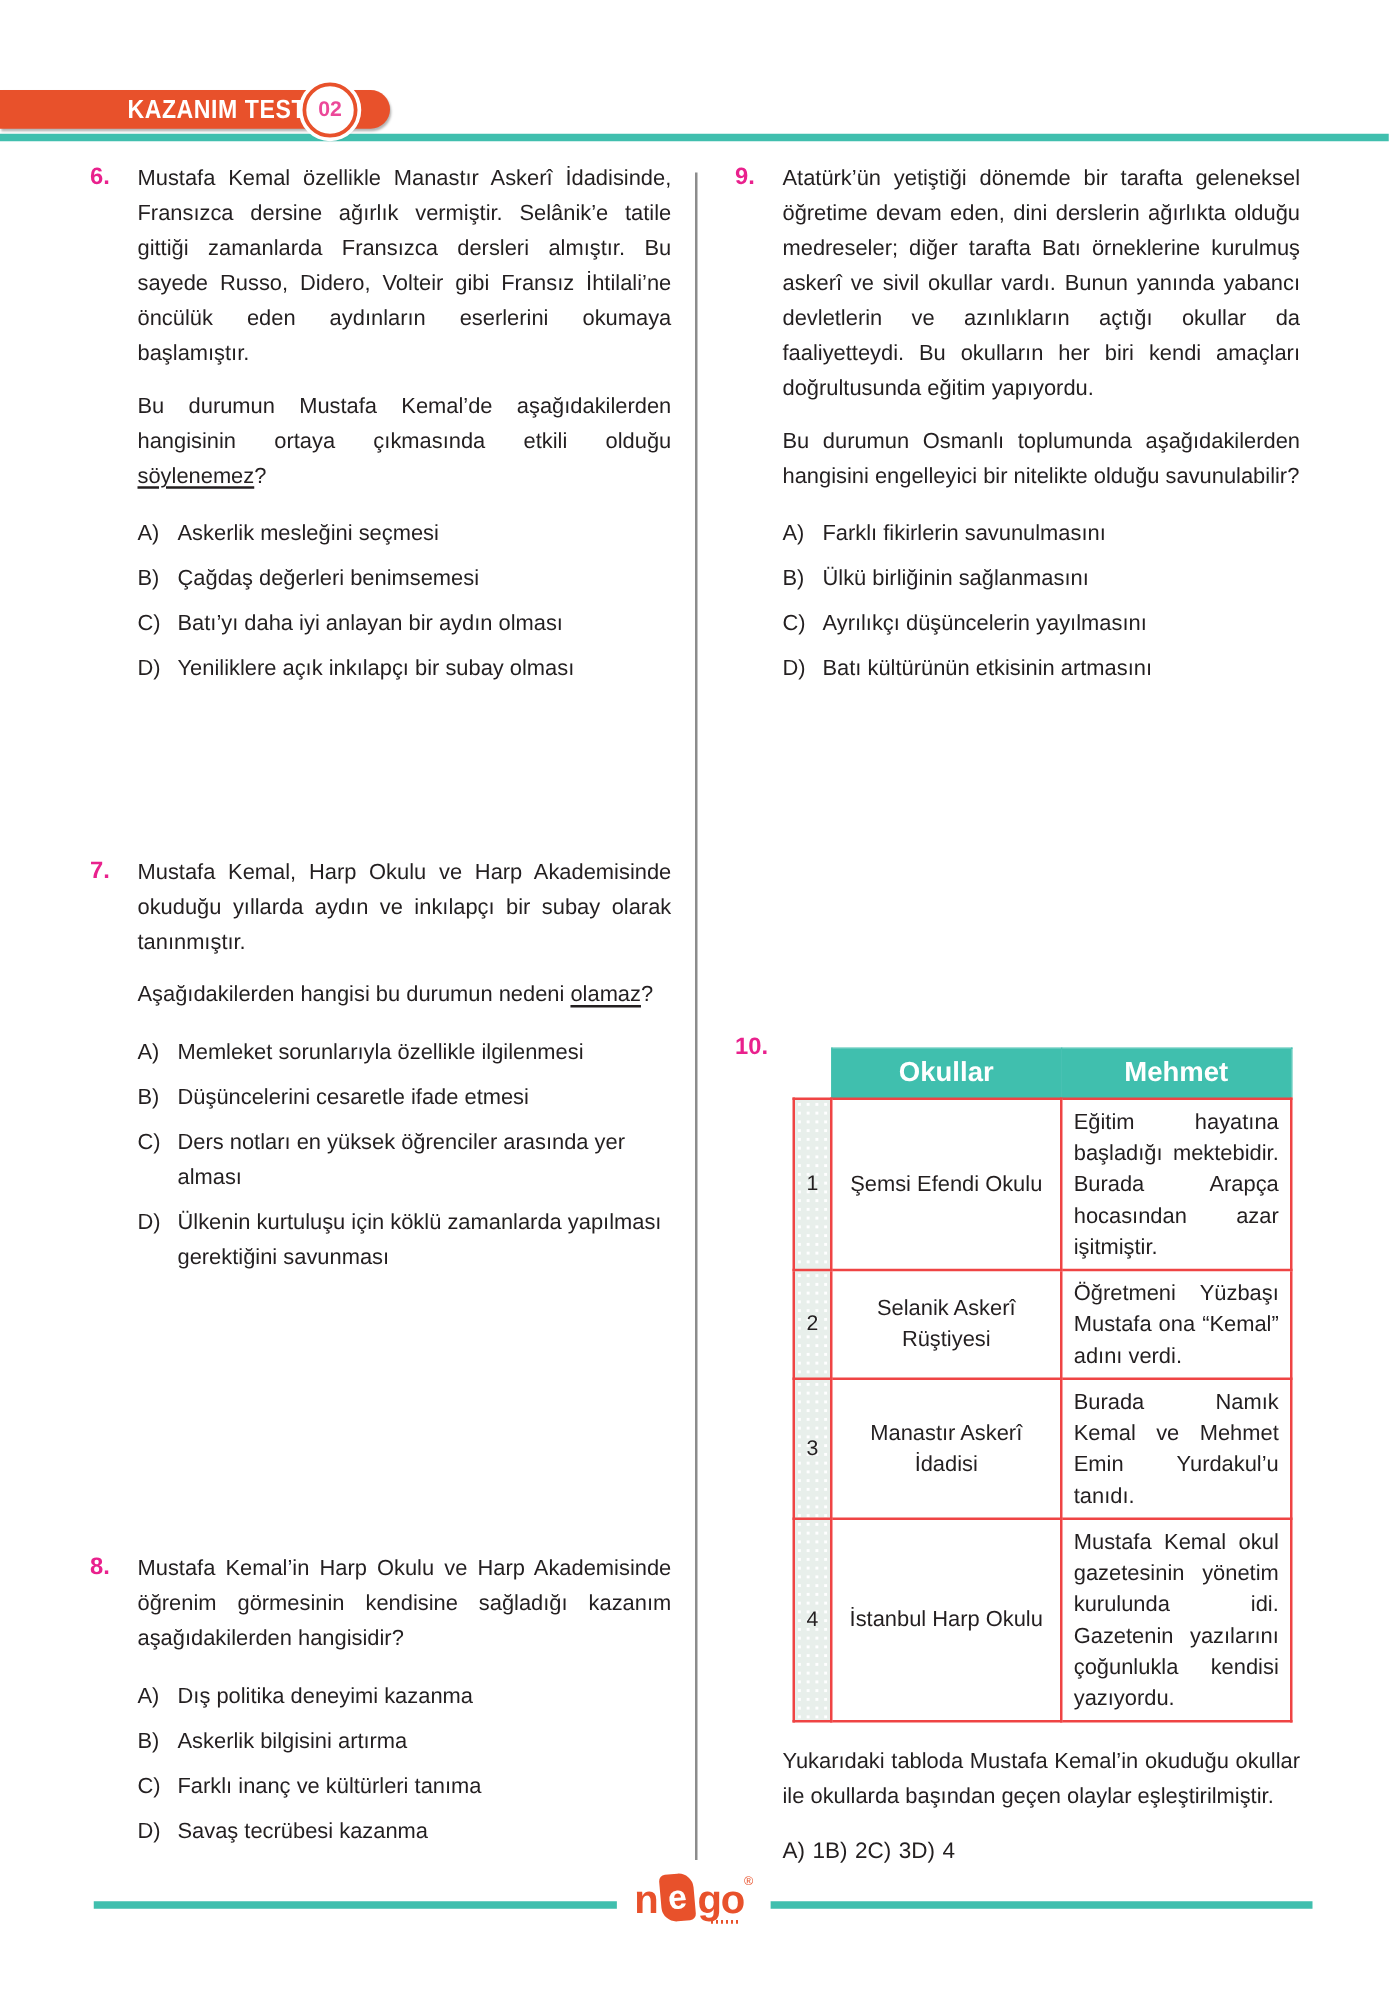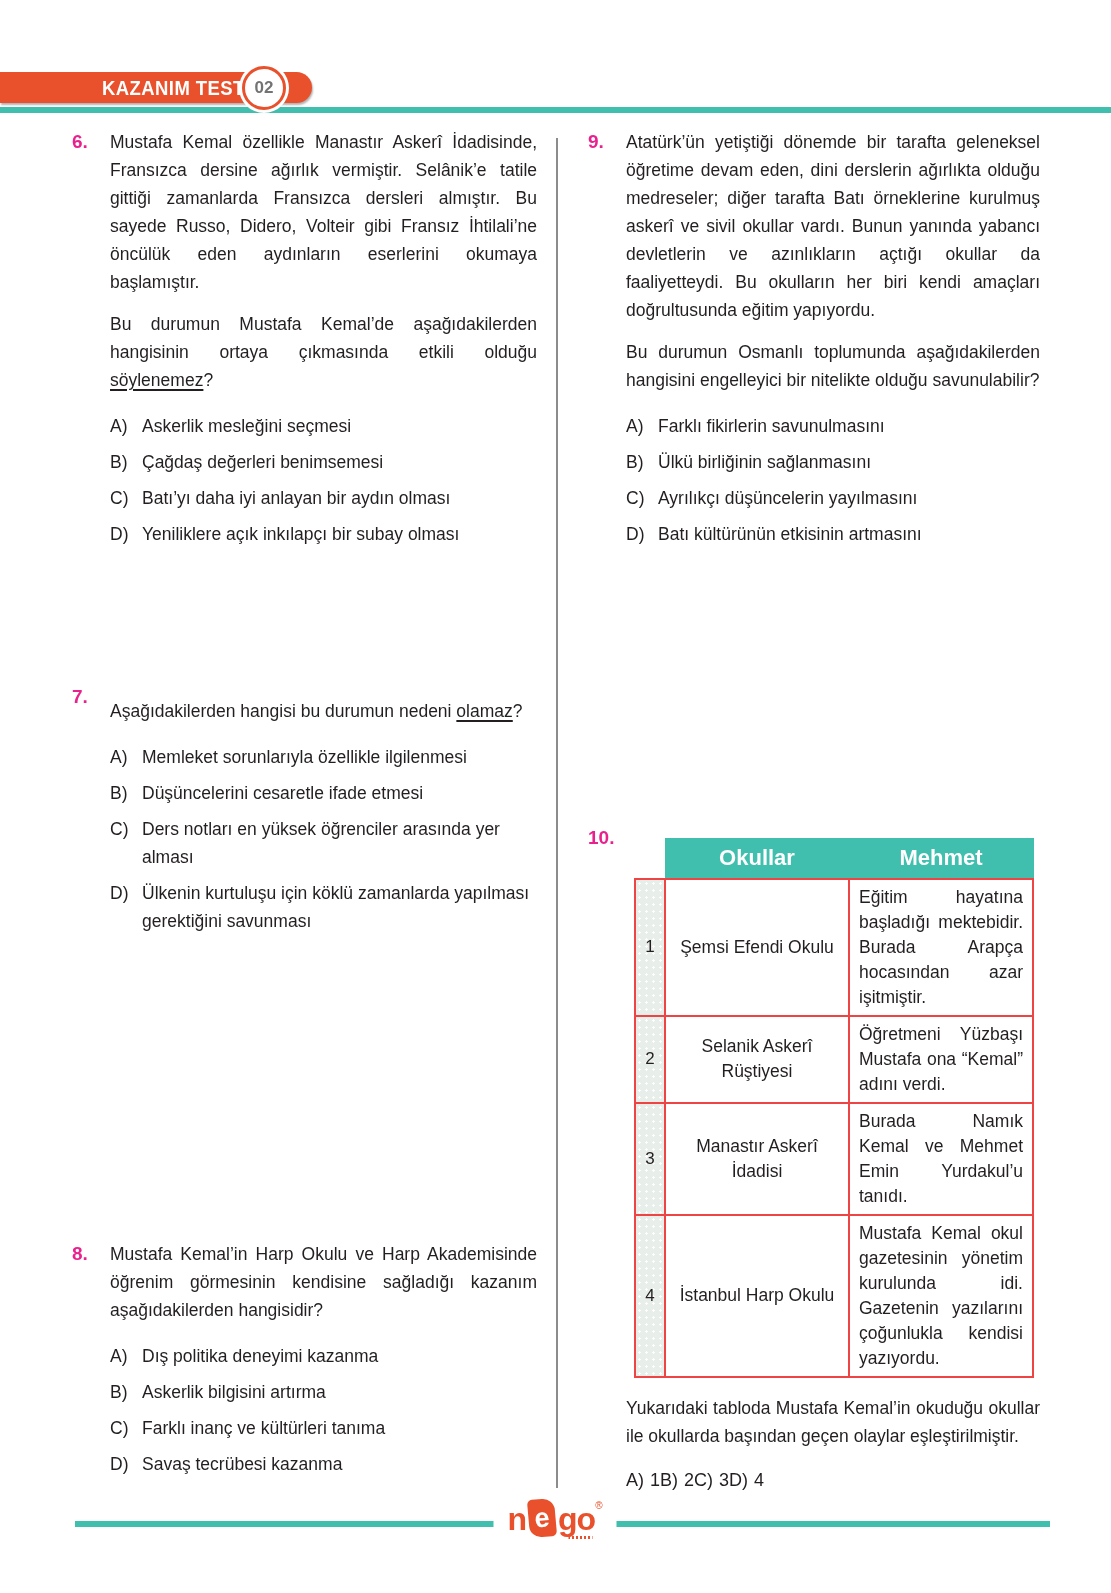--- a/index.html
+++ b/index.html
@@ -17,21 +17,21 @@
   }
   .header-title {
     position:absolute; left:102px; top:50%; transform:translateY(-50%) scaleX(0.88);
     transform-origin:left center;
     color:#ffffff; font-weight:bold; font-size:21px; letter-spacing:0.5px; white-space:nowrap;
   }
   .header-circle {
     position:absolute; left:242px; top:66px; width:44px; height:44px;
     background:#ffffff; border:3px solid #e8512b; border-radius:50%;
     display:flex; align-items:center; justify-content:center;
-    font-weight:bold; font-size:17px; color:#737373; z-index:3;
+    font-weight:bold; font-size:17px; color:#ec4899; z-index:3;
     box-shadow:0 0 0 3px #ffffff, 1px 2px 2px rgba(0,0,0,0.30);
   }
   .header-rule {
     position:absolute; left:0; top:107px; width:1111px; height:6px;
     background:#40bfae; z-index:1;
   }
 
   
   .col-divider {
     position:absolute; left:556px; top:138px; width:2px; height:1350px;
@@ -151,20 +151,21 @@
           <span class="opt-letter">D)</span>
           <span class="opt-text">Yeniliklere açık inkılapçı bir subay olması</span>
         </li>
     </ul>
   </div>
 </section>
 
 <section class="q q-left" style="top:683px;">
   <div class="qnum">7.</div>
   <div class="qbody">
+    <p class="qtext">Mustafa Kemal, Harp Okulu ve Harp Akademisinde okuduğu yıllarda aydın ve inkılapçı bir subay olarak tanınmıştır.</p>
     <p class="qstem"><span>Aşağıdakilerden hangisi bu durumun nedeni </span><span class="u">olamaz</span><span>?</span></p>
     <ul class="options">
       <li>
           <span class="opt-letter">A)</span>
           <span class="opt-text">Memleket sorunlarıyla özellikle ilgilenmesi</span>
         </li>
       <li>
           <span class="opt-letter">B)</span>
           <span class="opt-text">Düşüncelerini cesaretle ifade etmesi</span>
         </li>

